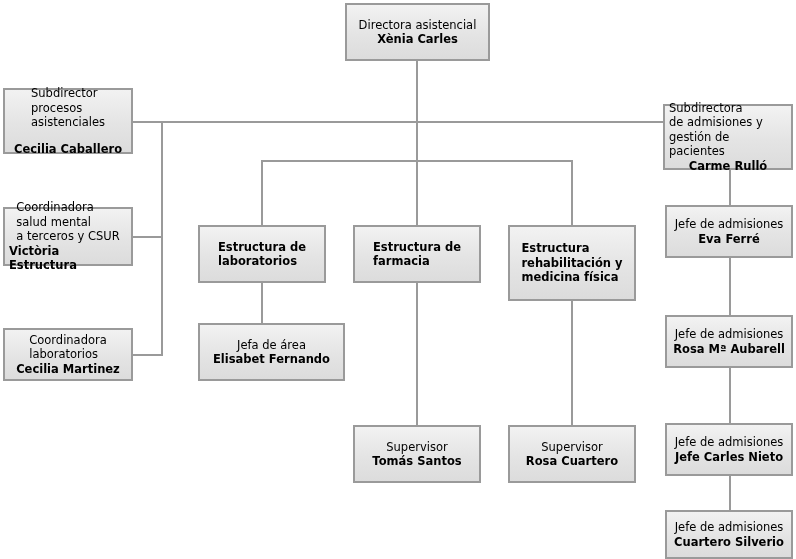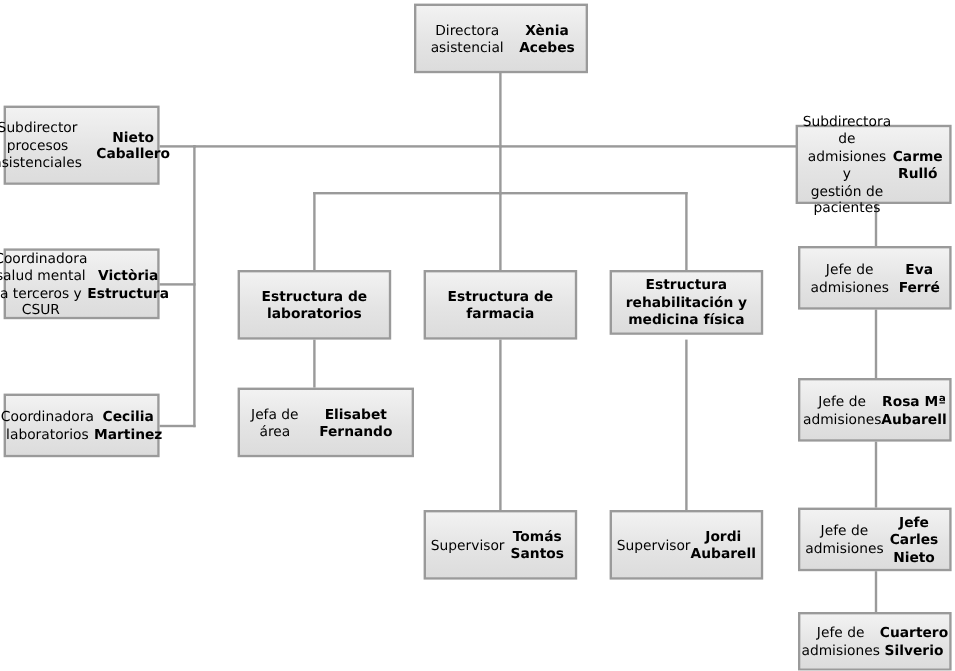--- a/index.html
+++ b/index.html
@@ -24,24 +24,23 @@
   .line.h { height: 2px; }
   .line.v { width: 2px; }
 
   
   .node {
     position: absolute;
     box-sizing: border-box;
     border: 2px solid #9a9a9a;
     background: linear-gradient(to bottom, #f2f2f2 0%, #e4e4e4 55%, #dcdcdc 100%);
     display: flex;
-    flex-direction: row;
+    flex-direction: column;
     align-items: center;
     justify-content: center;
-    text-align: center;
     color: #000000;
     font-size: 11.5px;
     line-height: 14.5px;
     padding: 2px 4px;
   }
   .node .role {
     font-weight: normal;
     white-space: pre-line;
   }
   .node .person {
@@ -78,28 +77,28 @@
   <div class="line v" style="left:416px; top:283px; height:142px;"></div>
   <div class="line v" style="left:571px; top:283px; height:142px;"></div>
 
   <div class="line v" style="left:729px; top:153px; height:52px;"></div>
   <div class="line v" style="left:729px; top:258px; height:57px;"></div>
   <div class="line v" style="left:729px; top:368px; height:55px;"></div>
   <div class="line v" style="left:729px; top:476px; height:34px;"></div>
 
   <div class="node" style="left:345px; top:3px; width:145px; height:58px;">
     <span class="role">Directora asistencial</span>
-    <span class="person">Xènia Acebes</span>
+    <span class="person">Xènia Carles</span>
   </div>
 
   <div class="node" style="left:3px; top:88px; width:130px; height:66px;gap:12px;">
     <span class="role">Subdirector
 procesos
 asistenciales</span>
-    <span class="person">Nieto Caballero</span>
+    <span class="person">Cecilia Caballero</span>
   </div>
 
   <div class="node" style="left:3px; top:207px; width:130px; height:59px;">
     <span class="role">Coordinadora
 salud mental
 a terceros y CSUR</span>
     <span class="person">Victòria Estructura</span>
   </div>
 
   <div class="node" style="left:3px; top:328px; width:130px; height:53px;">
@@ -118,39 +117,39 @@
   <div class="node titleonly" style="left:198px; top:225px; width:128px; height:58px;">
     <span class="role">Estructura de
 laboratorios</span>
   </div>
 
   <div class="node titleonly" style="left:353px; top:225px; width:128px; height:58px;">
     <span class="role">Estructura de
 farmacia</span>
   </div>
 
-  <div class="node titleonly" style="left:508px; top:225px; width:128px; height:54px;">
+  <div class="node titleonly" style="left:508px; top:225px; width:128px; height:76px;">
     <span class="role">Estructura
 rehabilitación y
 medicina física</span>
   </div>
 
   <div class="node" style="left:198px; top:323px; width:147px; height:58px;">
     <span class="role">Jefa de área</span>
     <span class="person">Elisabet Fernando</span>
   </div>
 
   <div class="node" style="left:353px; top:425px; width:128px; height:58px;">
     <span class="role">Supervisor</span>
     <span class="person">Tomás Santos</span>
   </div>
 
   <div class="node" style="left:508px; top:425px; width:128px; height:58px;">
     <span class="role">Supervisor</span>
-    <span class="person">Jordi Aubarell</span>
+    <span class="person">Rosa Cuartero</span>
   </div>
 
   <div class="node" style="left:665px; top:205px; width:128px; height:53px;">
     <span class="role">Jefe de admisiones</span>
     <span class="person">Eva Ferré</span>
   </div>
 
   <div class="node" style="left:665px; top:315px; width:128px; height:53px;">
     <span class="role">Jefe de admisiones</span>
     <span class="person">Rosa Mª Aubarell</span>

